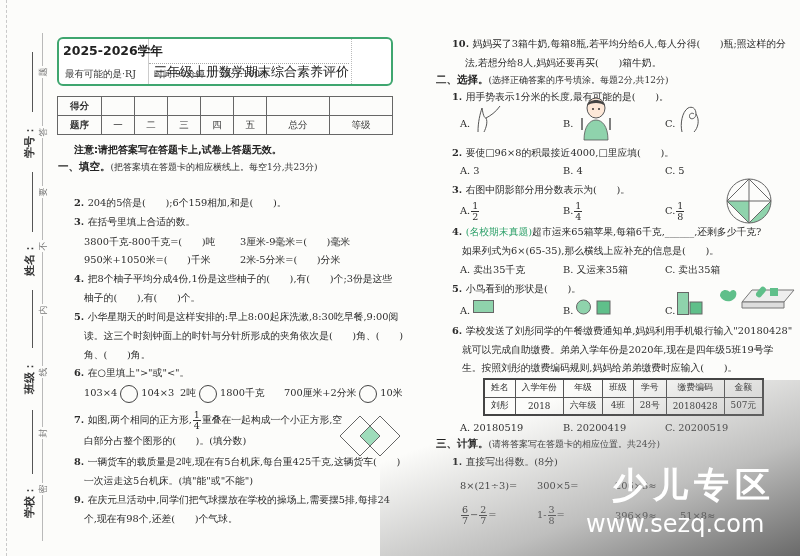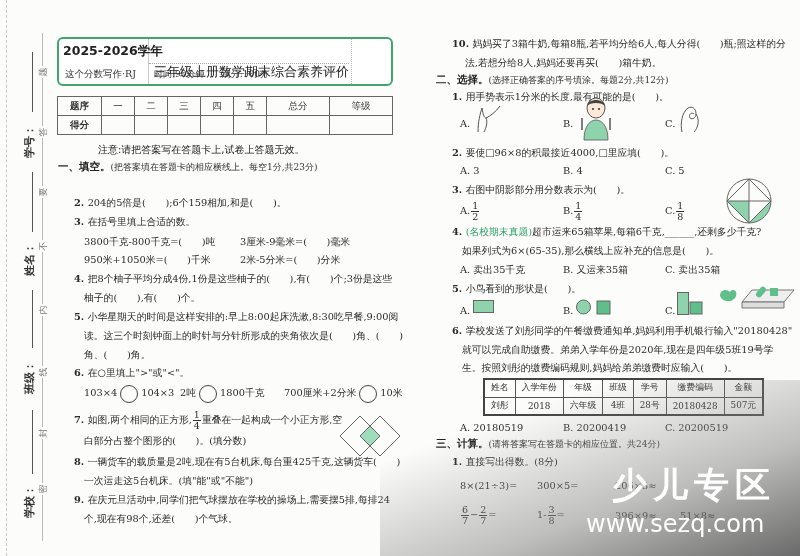--- a/index.html
+++ b/index.html
@@ -23,21 +23,21 @@
   .hb-title { position: absolute; left: 95px; top: 4px; width: 192px; text-align: center; font-family: "DejaVu Sans", sans-serif; font-size: 13px; color: #222; white-space: nowrap; margin-top: 20px; }
   .hb-dash { position: absolute; left: 90px; top: 24px; width: 200px; border-top: 1px dotted #aaa; }
   .hb-meta { position: absolute; left: 95px; top: 29px; width: 192px; text-align: left; font-size: 9px; color: #333; white-space: nowrap; }
   .hb-right { position: absolute; left: 292px; top: 0; width: 1px; height: 45px; border-left: 1px dotted #bbb; }
 
   
   .score-table { position: absolute; left: 57px; top: 96px; width: 336px; border-collapse: collapse; font-size: 9.5px; }
   .score-table td { border: 1px solid #666; height: 19px; text-align: center; color: #333; }
   .score-table td.head { font-weight: bold; font-family: "DejaVu Sans", sans-serif; width: 44px; }
 
-  .notice { position: absolute; left: 98px; top: 143px; width: 300px; font-family: "DejaVu Sans", sans-serif; font-weight: normal; font-size: 10px; color: #222; white-space: nowrap; }
+  .notice { position: absolute; left: 74px; top: 143px; width: 300px; font-family: "DejaVu Sans", sans-serif; font-weight: bold; font-size: 10px; color: #222; white-space: nowrap; }
 
   .section-title { position: absolute; font-family: "DejaVu Sans", sans-serif; font-weight: bold; font-size: 10.5px; color: #222; white-space: nowrap; }
   .section-title .note { font-family: "DejaVu Serif", serif; font-weight: normal; font-size: 9px; color: #333; text-align: right; }
   .q { position: absolute; font-size: 9.8px; line-height: 13px; white-space: nowrap; color: #2b2b2b; }
   .q .num { font-weight: bold; }
   .q .hl { color: #2ea06a; }
   .opt { position: absolute; font-size: 9.8px; white-space: nowrap; }
 
   .frac { display: inline-block; vertical-align: middle; text-align: center; line-height: 10px; font-size: 9.5px; margin: 0 1px; }
   .frac span { display: block; }
@@ -86,52 +86,52 @@
     <div class="field-label" style="top:80px">班级：</div>
   </div>
   <div class="field" style="top:410px">
     <div class="field-line" style="top:0;height:64px"></div>
     <div class="field-label" style="top:84px">学校：</div>
   </div>
 
   <div class="header-box">
     <div class="hb-left"></div>
     <div class="hb-year">2025-2026学年</div>
-    <div class="hb-sub">这个分数写作·RJ</div>
+    <div class="hb-sub">最有可能的是·RJ</div>
     <div class="hb-title">三年级上册数学期末综合素养评价</div>
     <div class="hb-dash"></div>
     <div class="hb-meta">
       <span>时间:90分钟</span>
       &nbsp;&nbsp;&nbsp;&nbsp;
       <span>满分:100分</span>
     </div>
     <div class="hb-right"></div>
   </div>
 
   <table class="score-table">
     <tbody>
         <tr>
+      <td class="head">得分</td>
+      <td></td>
+      <td></td>
+      <td></td>
+      <td></td>
+      <td></td>
+      <td></td>
+      <td></td>
+    </tr>
+    <tr>
       <td class="head">题序</td>
       <td>一</td>
       <td>二</td>
       <td>三</td>
       <td>四</td>
       <td>五</td>
       <td>总分</td>
       <td>等级</td>
-    </tr>
-    <tr>
-      <td class="head">得分</td>
-      <td></td>
-      <td></td>
-      <td></td>
-      <td></td>
-      <td></td>
-      <td></td>
-      <td></td>
     </tr>
   </tbody>
     </table>
 
   <div class="notice">注意:请把答案写在答题卡上,试卷上答题无效。</div>
 
   <div class="section-title" style="left:58px;top:160px">
     <span>一、填空。</span><span class="note">(把答案填在答题卡的相应横线上。每空1分,共23分)</span>
   </div>
 

